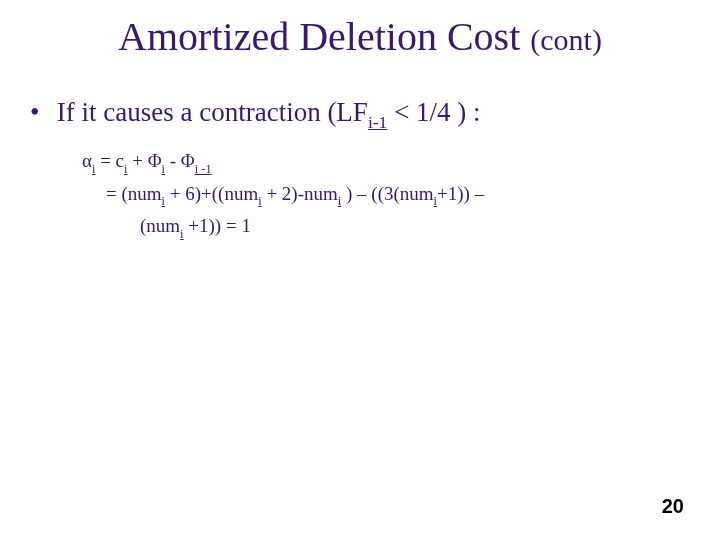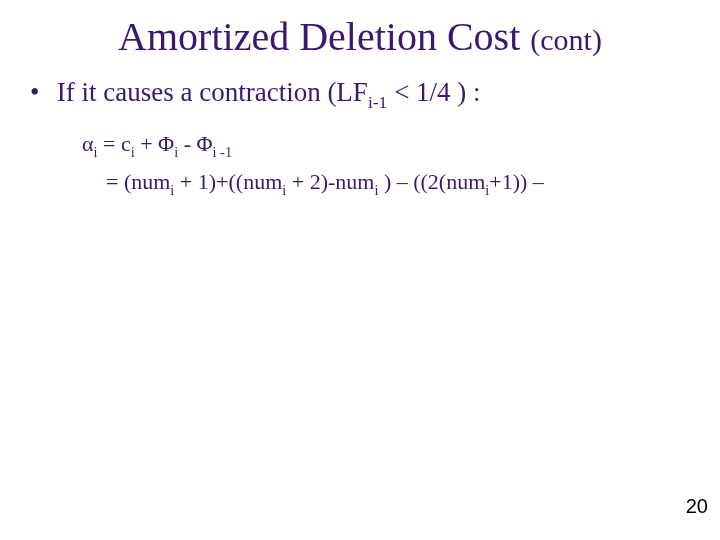--- a/index.html
+++ b/index.html
@@ -16,67 +16,68 @@
     position: relative;
     width: 720px;
     height: 540px;
     box-sizing: border-box;
     padding: 10px 30px 20px 30px;
   }
   .title {
     font-size: 40px;
     font-weight: normal;
     text-align: center;
-    margin: 5px 0 18px 0;
+    margin: 5px 0 38px 0;
     line-height: 1.1;
   }
   .cont {
     font-size: 30px;
   }
   .bullet-row {
     font-size: 27px;
     margin-bottom: 14px;
   }
   .bullet-dot {
     display: inline-block;
     width: 20px;
   }
   .math-block {
-    font-size: 22px;
+    font-size: 19px;
     line-height: 1.6;
     margin-left: 52px;
   }
   .math-line {
     white-space: nowrap;
   }
   .indent-eq {
     display: inline-block;
     width: 24px;
   }
   .indent-wrap {
     display: inline-block;
     width: 58px;
   }
   .sub {
     font-size: 0.65em;
     vertical-align: sub;
     position: relative;
     top: 0.05em;
+    text-decoration: underline;
   }
   .sym {
     font-family: "Symbol", "Times New Roman", serif;
   }
   .page-num {
     position: absolute;
-    right: 12px;
+    right: 36px;
     bottom: 22px;
     font-size: 20px;
     font-family: Arial, Helvetica, sans-serif;
     color: #000;
-    font-weight: normal;
+    font-weight: bold;
   }
 </style>
 </head>
 <body>
 
 <div class="slide">
 
   <div class="title">
     <span>Amortized Deletion Cost</span>
     <span class="cont">(cont)</span>
@@ -88,21 +89,24 @@
   </div>
 
   <div class="math-block">
 
     <div class="math-line">
       <span class="sym">α</span><span class="sub">i</span><span> = c</span><span class="sub">i</span><span class="sym">  +  Φ</span><span class="sub">i</span><span class="sym">  -  Φ</span><span class="sub">i -1</span>
     </div>
 
 
     <div class="math-line">
-      <span class="indent-eq"></span><span>= (num</span><span class="sub">i</span><span> + 1)+((num</span><span class="sub">i</span><span> + 2)-num</span><span class="sub">i</span><span> ) – ((2(num</span><span class="sub">i</span><span>+1)) –</span>
+      <span class="indent-eq"></span><span>= (num</span><span class="sub">i</span><span> + 6)+((num</span><span class="sub">i</span><span> + 2)-num</span><span class="sub">i</span><span> ) – ((3(num</span><span class="sub">i</span><span>+1)) –</span>
     </div>
 
+    <div class="math-line">
+      <span class="indent-wrap"></span><span>(num</span><span class="sub">i</span><span> +1)) =  1</span>
+    </div>
 
   </div>
 
   <div class="page-num">20</div>
 
 </div>
 
 </body></html>

